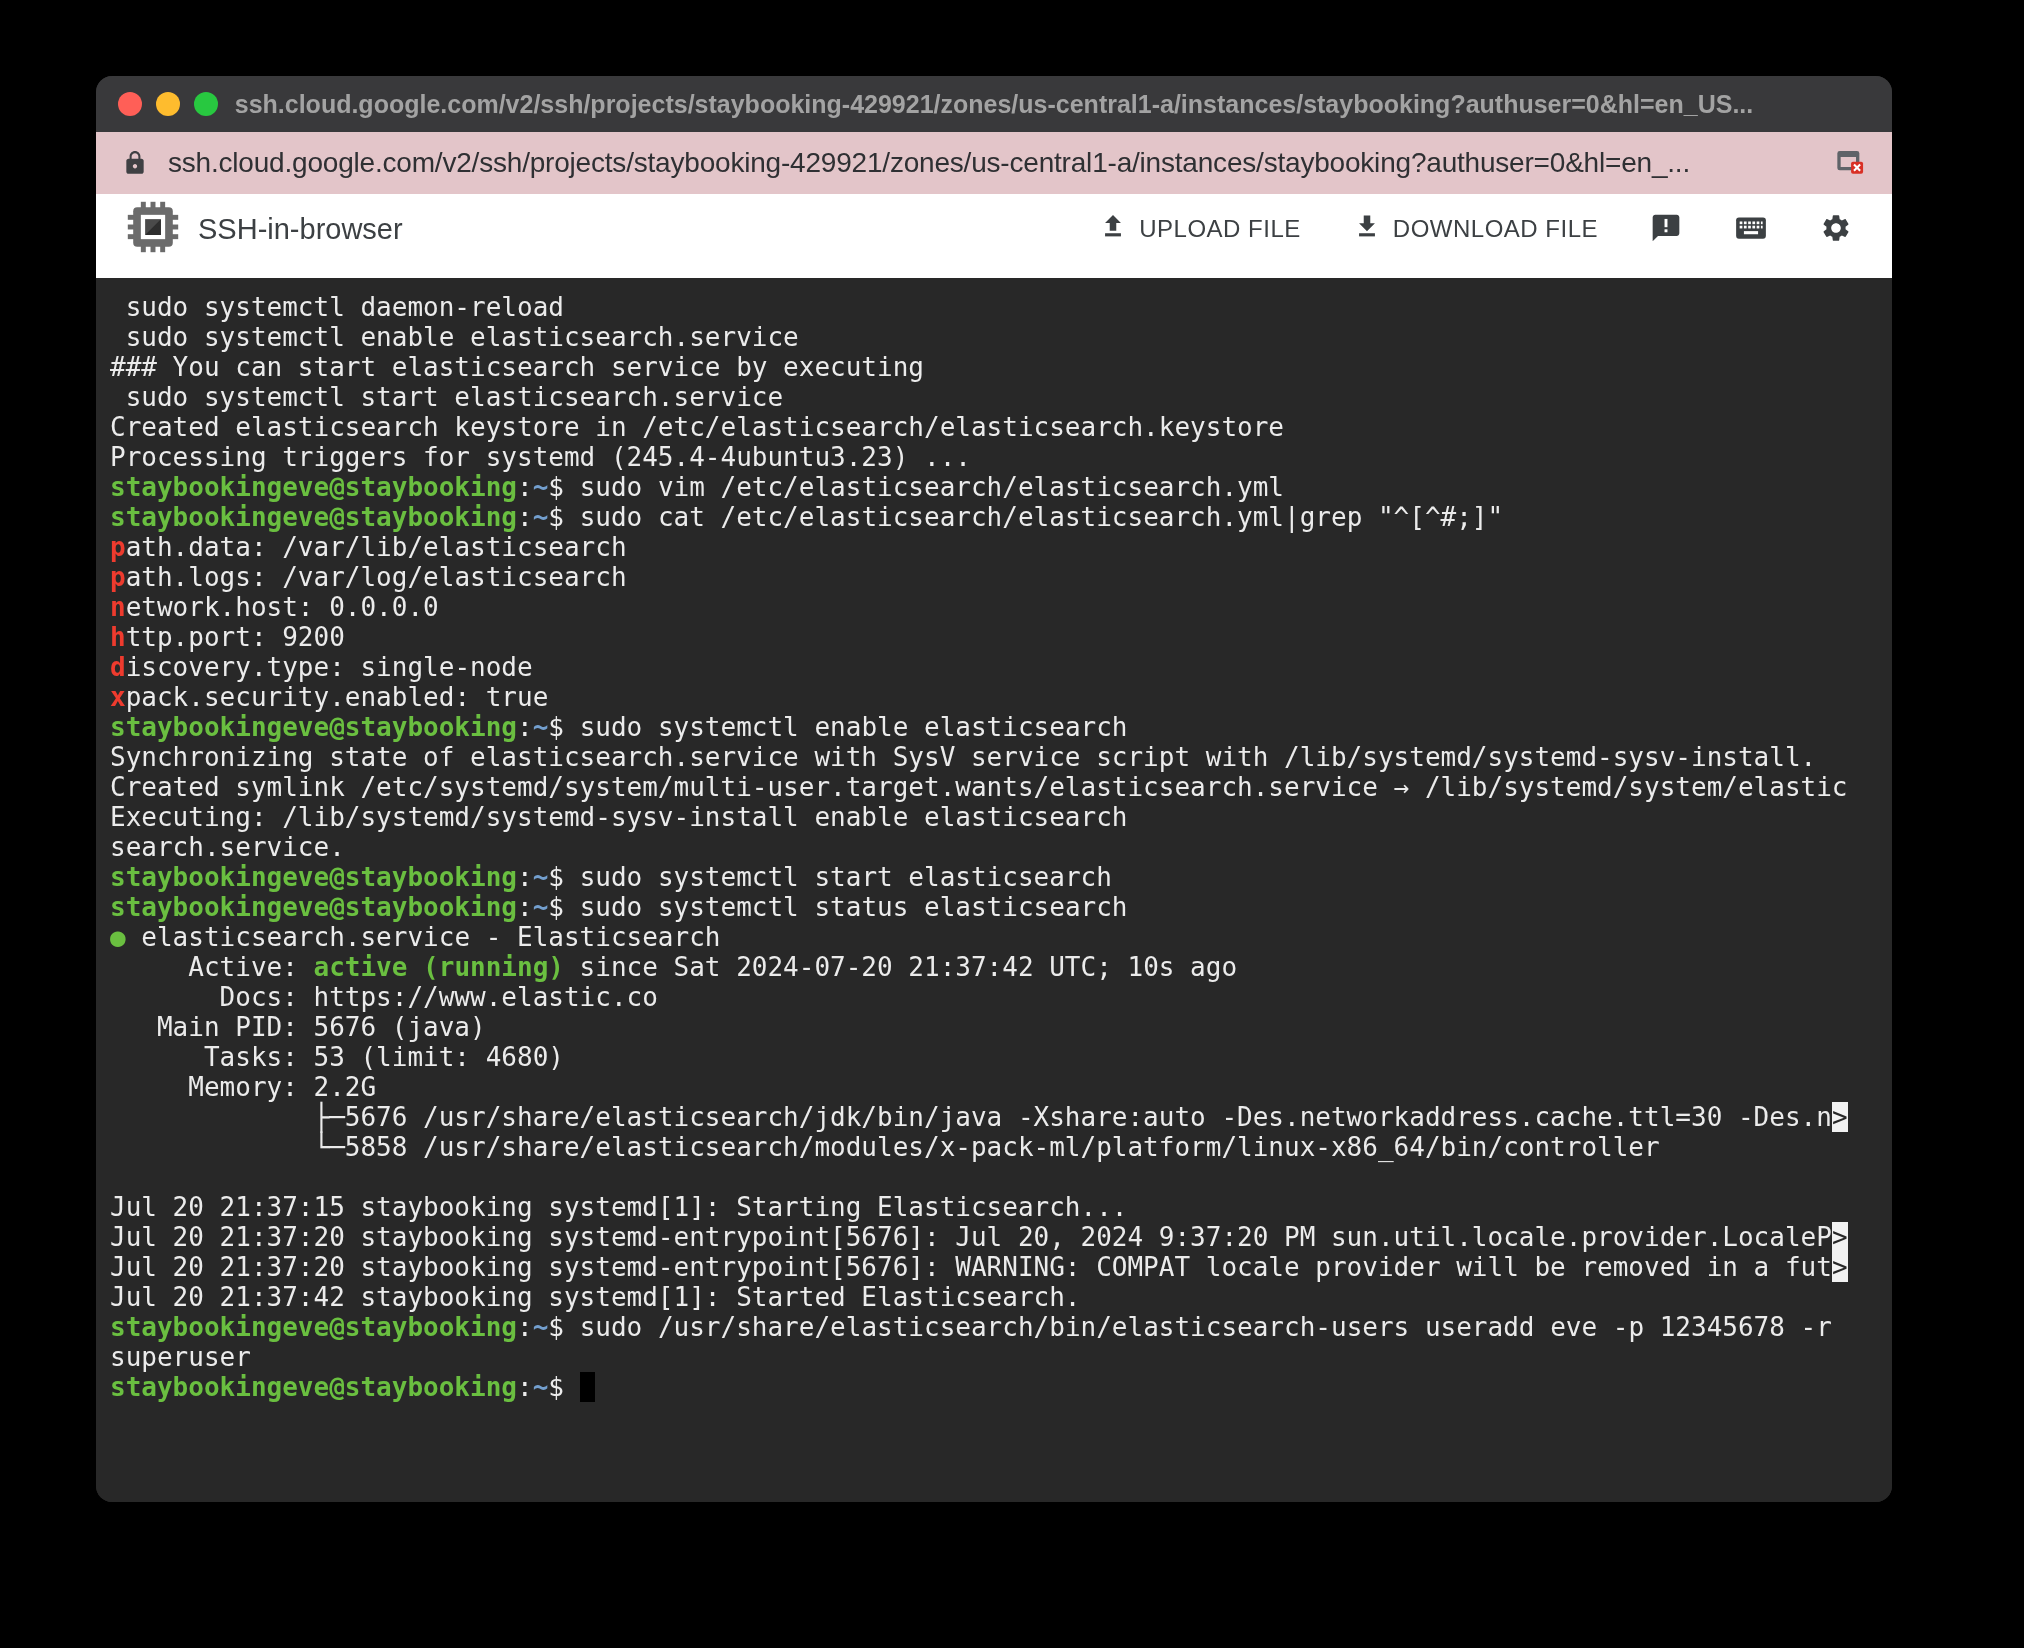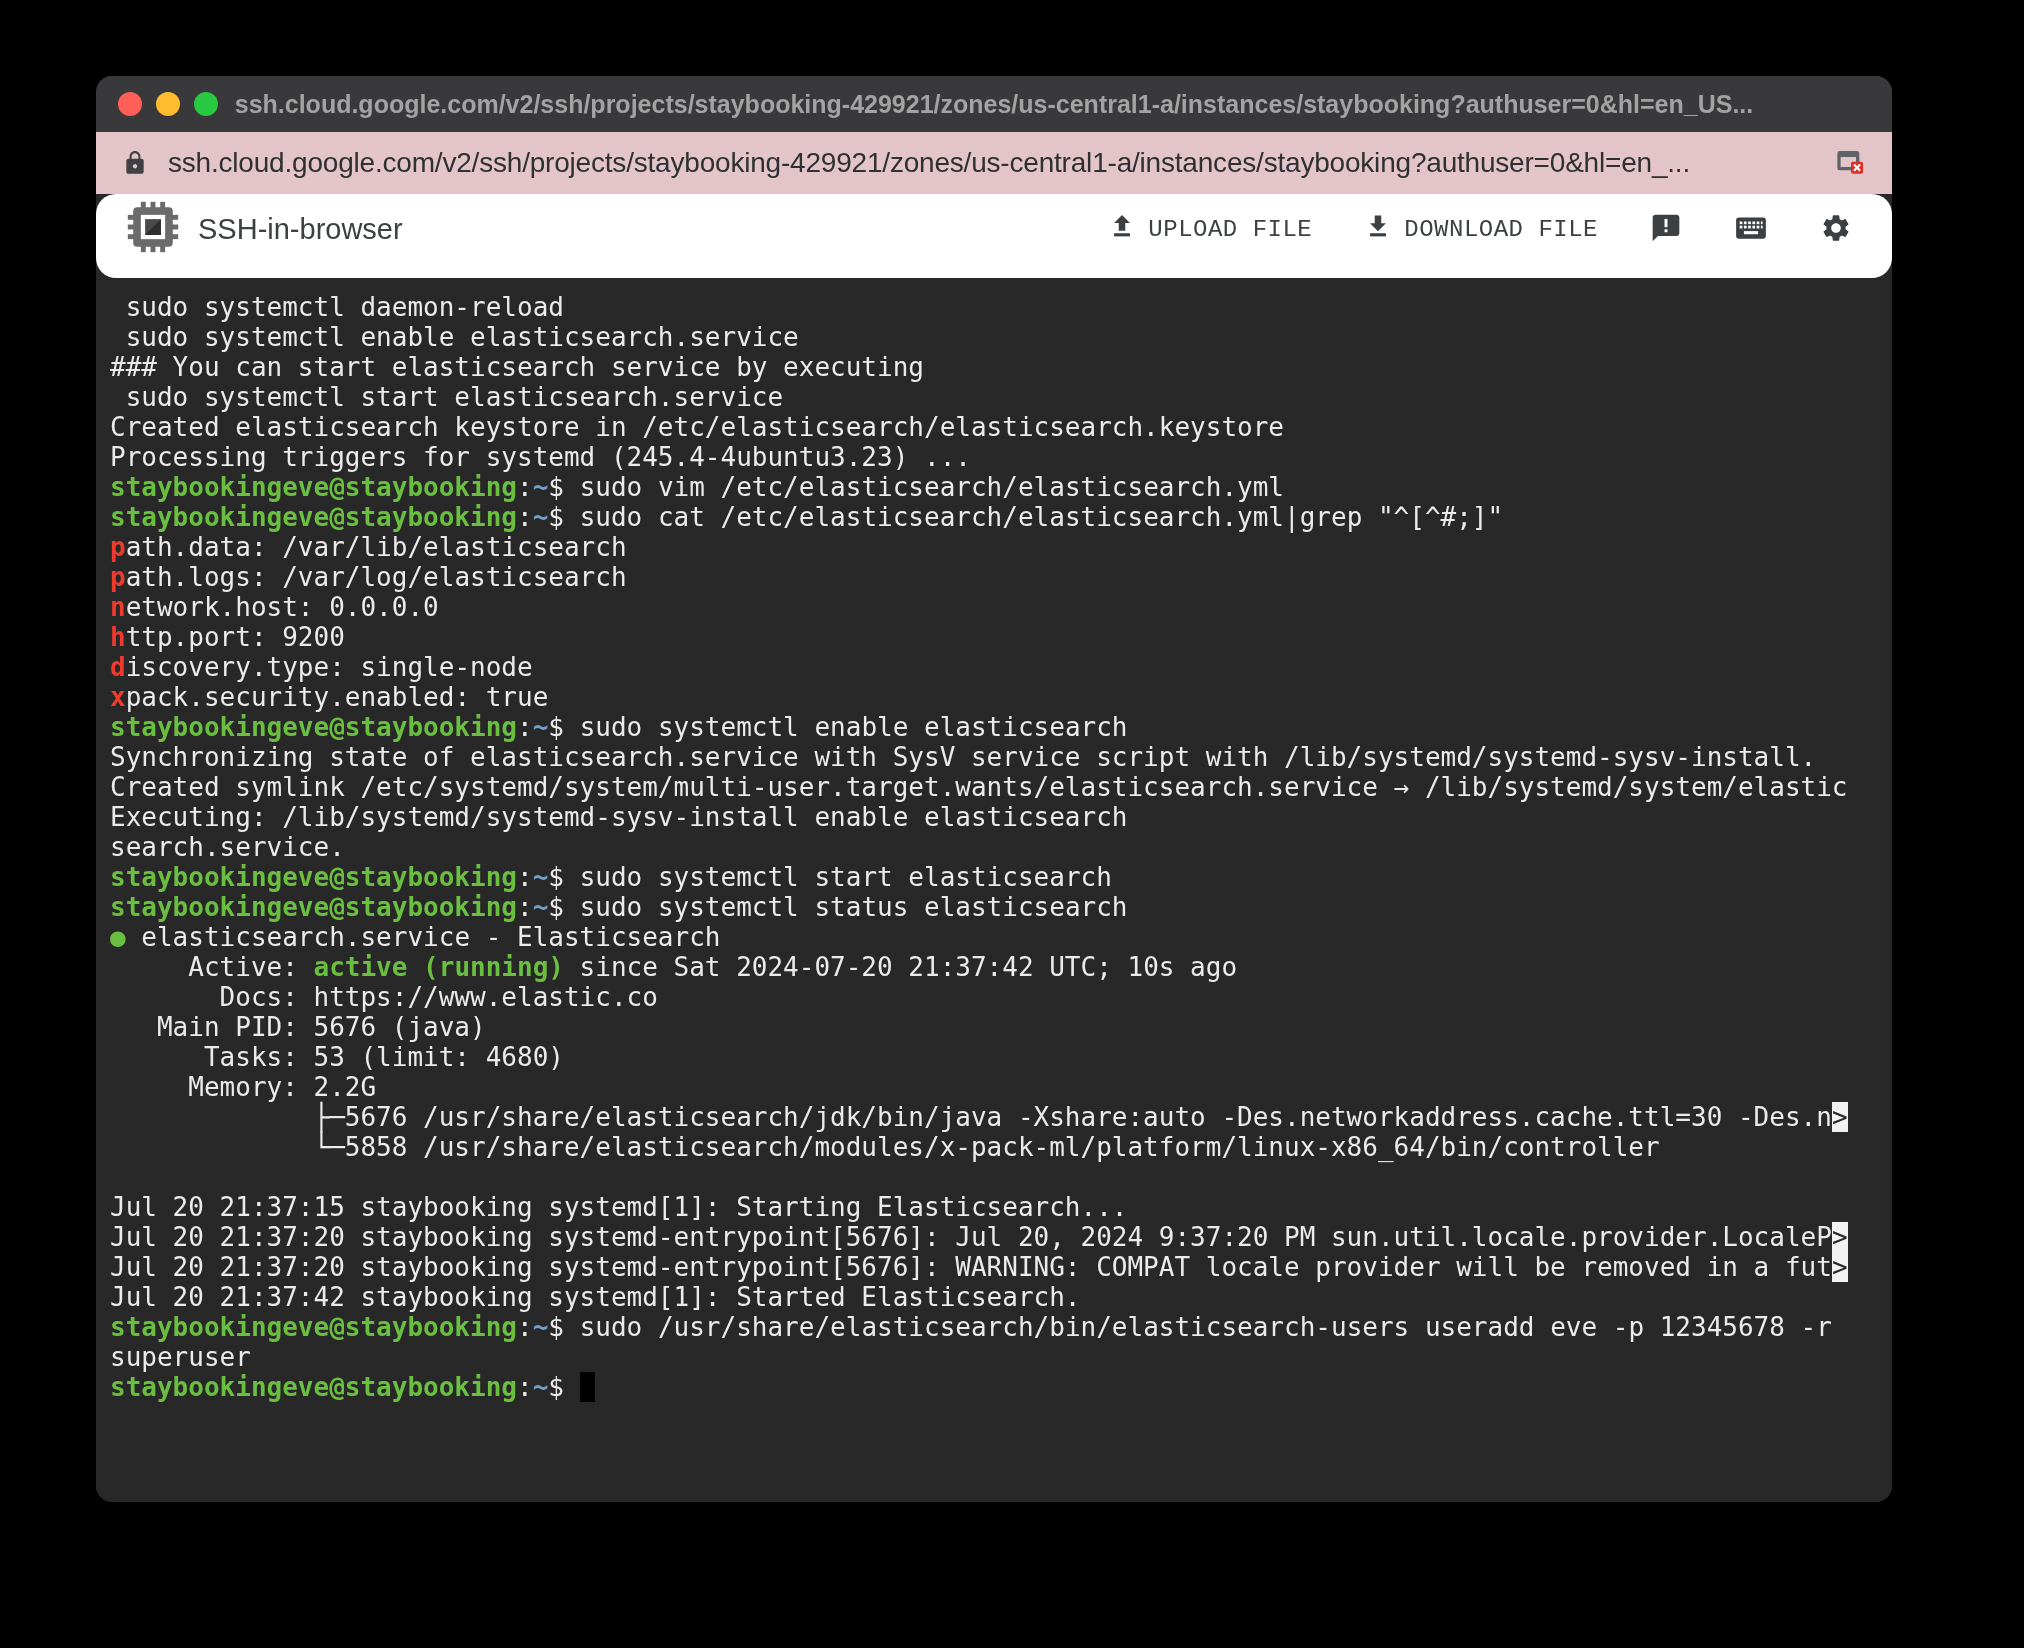--- a/index.html
+++ b/index.html
@@ -33,28 +33,28 @@
   
   .urlbar{height:62px;flex:0 0 auto;background:var(--urlbar-bg);
     display:flex;align-items:center;padding:0 26px;}
   .urlbar .lock{flex:0 0 auto;margin-right:20px;display:flex;}
   .url-text{flex:1 1 auto;font-size:28px;color:var(--urlbar-text);
     white-space:nowrap;overflow:hidden;letter-spacing:-0.2px;}
   .popup-icon{flex:0 0 auto;margin-left:18px;display:flex;}
 
   
   .appheader{height:84px;flex:0 0 auto;background:var(--header-bg);
-    display:flex;align-items:center;padding:0 40px 14px 30px;border-radius:20px;}
+    display:flex;align-items:center;padding:0 40px 14px 30px;}
   .brand{display:flex;align-items:center;}
   .brand-title{margin-left:18px;font-size:29px;color:var(--header-text);}
   .hdr-spacer{flex:1 1 auto;}
   .hdr-actions{display:flex;align-items:center;gap:52px;}
   .hdr-btn{display:flex;align-items:center;gap:12px;font-size:24px;font-weight:500;
     letter-spacing:.5px;color:var(--header-text);cursor:pointer;background:none;border:none;
-    font-family:Liberation Mono, monospace;}
+    font-family:Liberation Sans, sans-serif;}
   .icon-btn{display:flex;align-items:center;background:none;border:none;cursor:pointer;}
 
   
   .terminal{flex:1 1 auto;background:var(--terminal-bg);padding:14px 10px 2px 14px;
     font-family:"DejaVu Sans Mono",monospace;font-size:26px;overflow:hidden;}
   .term-line{white-space:pre;height:30px;line-height:30px;color:var(--terminal-fg);}
   .t-fg{color:var(--terminal-fg);}
   .t-green{color:var(--green);font-weight:bold;}
   .t-blue{color:var(--blue);font-weight:bold;}
   .t-red{color:var(--red);font-weight:bold;}

